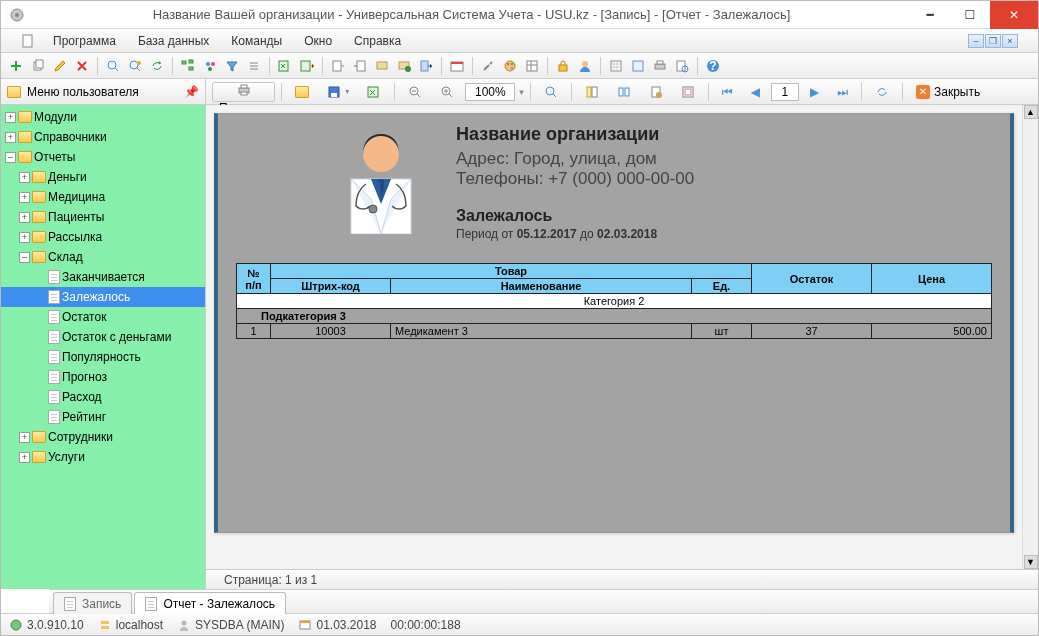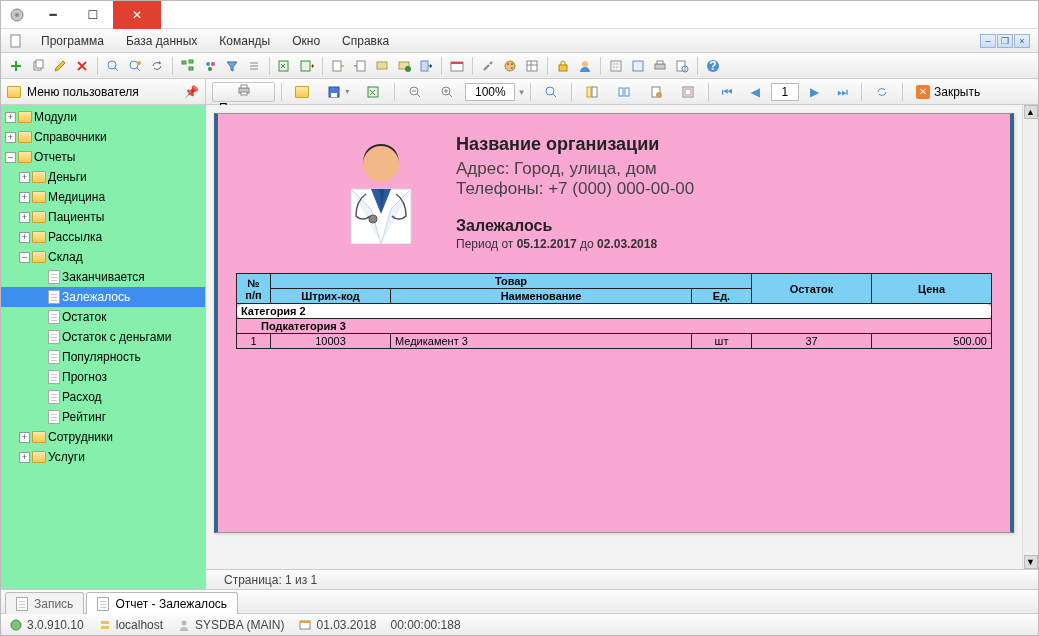--- a/index.html
+++ b/index.html
@@ -3,21 +3,21 @@
 <meta charset="utf-8">
 <style>
 * { box-sizing: border-box; margin: 0; padding: 0; font-family: "Segoe UI", Tahoma, sans-serif; font-size: 12px; }
 body { background: #fff; width: 1039px; height: 636px; overflow: hidden; display: flex; flex-direction: column; border: 1px solid #bbb; }
 .titlebar { height: 28px; background: #fff; display: flex; align-items: center; padding: 0 0 0 8px; border-bottom: 1px solid #ddd; }
 .titlebar .app-icon { width: 16px; height: 16px; margin-right: 8px; }
 .titlebar .title { flex: 1; color: #555; font-size: 13px; text-align: center; }
 .win-btns { display: flex; }
 .win-btn { width: 40px; height: 28px; display: flex; align-items: center; justify-content: center; color: #333; }
 .win-btn.close { background: #e04030; color: #fff; width: 48px; }
-.menubar { height: 24px; display: flex; align-items: center; padding: 0 8px; gap: 14px; background: linear-gradient(#fdfdfd,#ececec); border-bottom: 1px solid #ccc; }
+.menubar { height: 24px; display: flex; align-items: center; padding: 0 20px; gap: 14px; background: linear-gradient(#fdfdfd,#ececec); border-bottom: 1px solid #ccc; }
 .menubar .m-item { color: #333; padding: 2px 4px; }
 .mdi-btns { margin-left: auto; display: flex; gap: 1px; }
 .mdi-btn { width: 16px; height: 14px; border: 1px solid #9cb4d8; background: linear-gradient(#e8f0fb,#c9dcf4); font-size: 9px; display: flex; align-items: center; justify-content: center; color: #2a5b9c; }
 .toolbar { height: 26px; display: flex; align-items: center; padding: 0 6px; gap: 4px; background: linear-gradient(#fdfdfd,#ececec); border-bottom: 1px solid #ccc; }
 .tb-btn { width: 18px; height: 18px; display: flex; align-items: center; justify-content: center; }
 .tb-sep { width: 1px; height: 18px; background: #ccc; margin: 0 2px; }
 .workspace { flex: 1; display: flex; min-height: 0; }
 .sidebar { width: 205px; display: flex; flex-direction: column; border-right: 1px solid #ccc; background: #86efac; }
 .user-menu-hdr { height: 26px; display: flex; align-items: center; padding: 0 6px; gap: 6px; background: linear-gradient(#fdfdfd,#ececec); border-bottom: 1px solid #ccc; }
 .user-menu-hdr .pin { margin-left: auto; color: #888; }
@@ -32,52 +32,53 @@
 .ind1 { padding-left: 18px; } .ind2 { padding-left: 34px; }
 .report-area { flex: 1; display: flex; flex-direction: column; min-width: 0; background: #fff; }
 .report-toolbar { height: 26px; display: flex; align-items: center; padding: 0 6px; gap: 4px; background: linear-gradient(#fdfdfd,#ececec); border-bottom: 1px solid #ccc; }
 .rtb-btn { height: 20px; padding: 0 6px; display: flex; align-items: center; gap: 4px; border: 1px solid transparent; border-radius: 2px; }
 .rtb-btn.framed { border: 1px solid #c7c7c7; background: linear-gradient(#fff,#ebebeb); flex-direction: column; }
 .rtb-ico { width: 14px; height: 14px; display: inline-flex; align-items: center; justify-content: center; }
 .zoom-field { width: 50px; height: 18px; border: 1px solid #bbb; background: #fff; text-align: center; line-height: 16px; }
 .page-field { width: 28px; height: 18px; border: 1px solid #bbb; background: #fff; text-align: center; line-height: 16px; }
 .viewer { flex: 1; display: flex; background: #f3f3f3; min-height: 0; }
 .viewer-scroll { flex: 1; overflow: auto; padding: 8px; }
-.page { background: #f9a8d4; border: 1px solid #999; min-height: 420px; padding: 20px 18px; box-shadow: 1px 1px 3px rgba(0,0,0,.15); border-left:4px solid #356589; border-right:4px solid #356589;}
+.page { background: #a3a3a3; border: 1px solid #999; min-height: 420px; padding: 10px 18px; box-shadow: 1px 1px 3px rgba(0,0,0,.15); border-left:4px solid #356589; border-right:4px solid #356589;}
 .page-head { display: flex; gap: 30px; align-items: flex-start; padding-left: 100px; }
 .doctor { width: 90px; height: 110px; position: relative; }
 .org-info h2 { font-size: 18px; font-weight: bold; color: #222; margin-bottom: 4px; }
 .org-info .line { font-size: 17px; color: #444; }
 .org-info h3 { font-size: 16px; font-weight: bold; color: #222; margin-top: 18px; }
 .org-info .period { font-size: 11px; color: #333; margin-top: 2px; }
 .rep-table { width: 100%; border-collapse: collapse; margin-top: 22px; }
 .rep-table th, .rep-table td { border: 1px solid #222; padding: 1px 4px; font-size: 11px; text-align: center; }
 .rep-table th { background: #7dcff5; font-weight: bold; }
-.rep-table .grp td { text-align: left; font-weight: bold; background: #fff; border-radius: 6px; }
+.rep-table .grp td { text-align: center; font-weight: normal; background: #fff; }
 .rep-table .sub td { text-align: left; font-weight: bold; padding-left: 24px; }
 .v-scrollbar { width: 16px; background: #f0f0f0; border-left: 1px solid #ddd; position: relative; }
 .v-arrow { width: 14px; height: 14px; background: #ddd; border: 1px solid #bbb; margin: 0 auto; font-size: 9px; text-align: center; line-height: 12px; }
 .status-row { height: 20px; border-top: 1px solid #ccc; display: flex; align-items: center; padding: 0 8px; font-size: 11px; color: #444; background: linear-gradient(#fdfdfd,#ececec); }
-.tabstrip { height: 24px; border-top: 1px solid #ccc; display: flex; align-items: flex-end; background: linear-gradient(#fdfdfd,#ececec); padding-left: 4px; }
+.tabstrip { height: 24px; border-top: 1px solid #ccc; display: flex; align-items: flex-end; background: linear-gradient(#fdfdfd,#ececec); padding-left: 4px; margin-left: 48px; }
 .tab { height: 22px; padding: 0 10px; display: flex; align-items: center; gap: 6px; border: 1px solid #bbb; border-bottom: none; background: #fff; margin-right: 2px; border-radius: 3px 3px 0 0; position: relative; top: 1px; }
 .tab.inactive { background: #f3f3f3; color: #666; }
 .statusbar { height: 22px; border-top: 1px solid #ccc; display: flex; align-items: center; gap: 14px; padding: 0 8px; background: linear-gradient(#fdfdfd,#ececec); font-size: 11px; color: #444; }
 .sb-item { display: flex; align-items: center; gap: 4px; }
 .mini-ico { width: 14px; height: 14px; display: inline-flex; align-items: center; justify-content: center; }
 svg { display: block; }
 .close-orange { width:14px; height:14px; background:#f08030; border-radius:2px; color:#fff; font-size:10px; line-height:13px; text-align:center; }
 </style>
 </head>
 <body>
 
 <div class="titlebar">
   <svg class="app-icon" viewBox="0 0 16 16">
       <circle cx="8" cy="8" r="6" fill="#c0c8d0" stroke="#888"></circle>
       <circle cx="8" cy="8" r="2" fill="#888"></circle>
     </svg>
+  <div class="title">Название Вашей организации - Универсальная Система Учета - USU.kz - [Запись] - [Отчет - Залежалось]</div>
   <div class="win-btns">
     <div class="win-btn">━</div>
     <div class="win-btn">☐</div>
     <div class="win-btn close">✕</div>
   </div>
 </div>
 
 <div class="menubar">
   <span class="mini-ico">
       <svg width="14" height="14">

